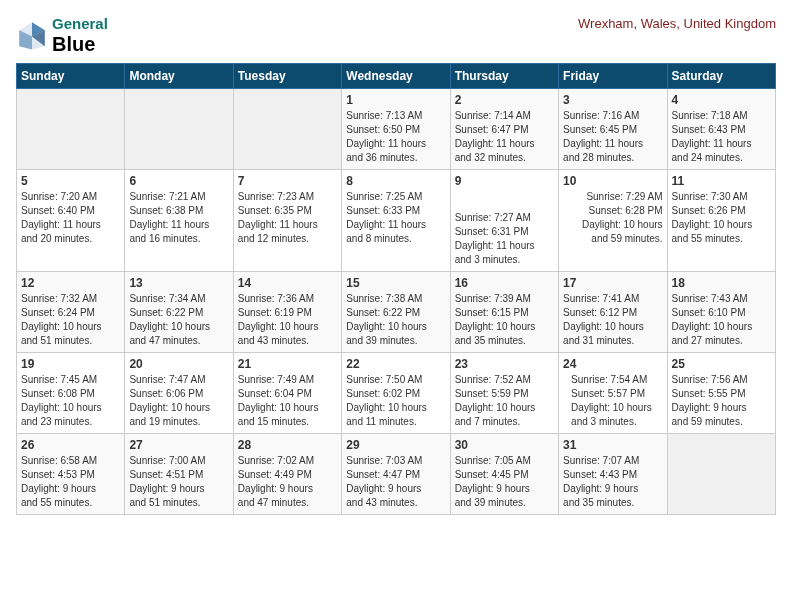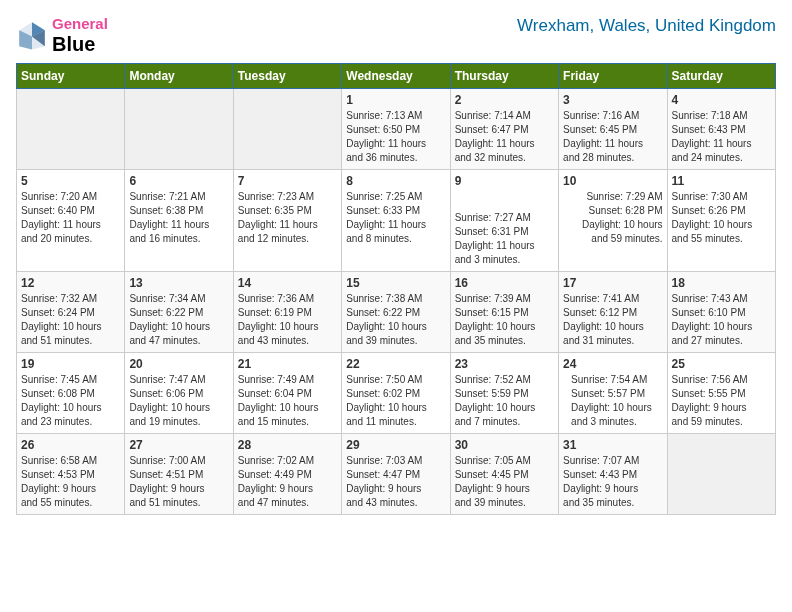--- a/index.html
+++ b/index.html
@@ -22,50 +22,50 @@
       gap: 4px;
     }
     .logo-text {
       display: flex;
       flex-direction: column;
       line-height: 1.1;
     }
     .logo-general {
       font-size: 15px;
       font-weight: bold;
-      color: #ec4899;
+      color: #0f766e;
     }
     .logo-blue {
       font-size: 20px;
       font-weight: bold;
       color: #000000;
     }
     .logo-icon {
       width: 32px;
       height: 32px;
     }
     .title-block {
       text-align: right;
     }
     .month-title {
       font-size: 32px;
       font-weight: bold;
       color: #222;
     }
     .location {
-      font-size: 17px;
-      color: #0369a1;
+      font-size: 13px;
+      color: #7f1d1d;
     }
     table {
       width: 100%;
       border-collapse: collapse;
       table-layout: fixed;
     }
     thead tr th {
-      background-color: #4d7c0f;
+      background-color: #0c4a6e;
       color: #fff;
       font-size: 12px;
       font-weight: bold;
       padding: 5px 4px;
       text-align: left;
       border: 1px solid #2e6da4;
     }
     tbody tr td {
       vertical-align: top;
       border: 1px solid #ccc;

